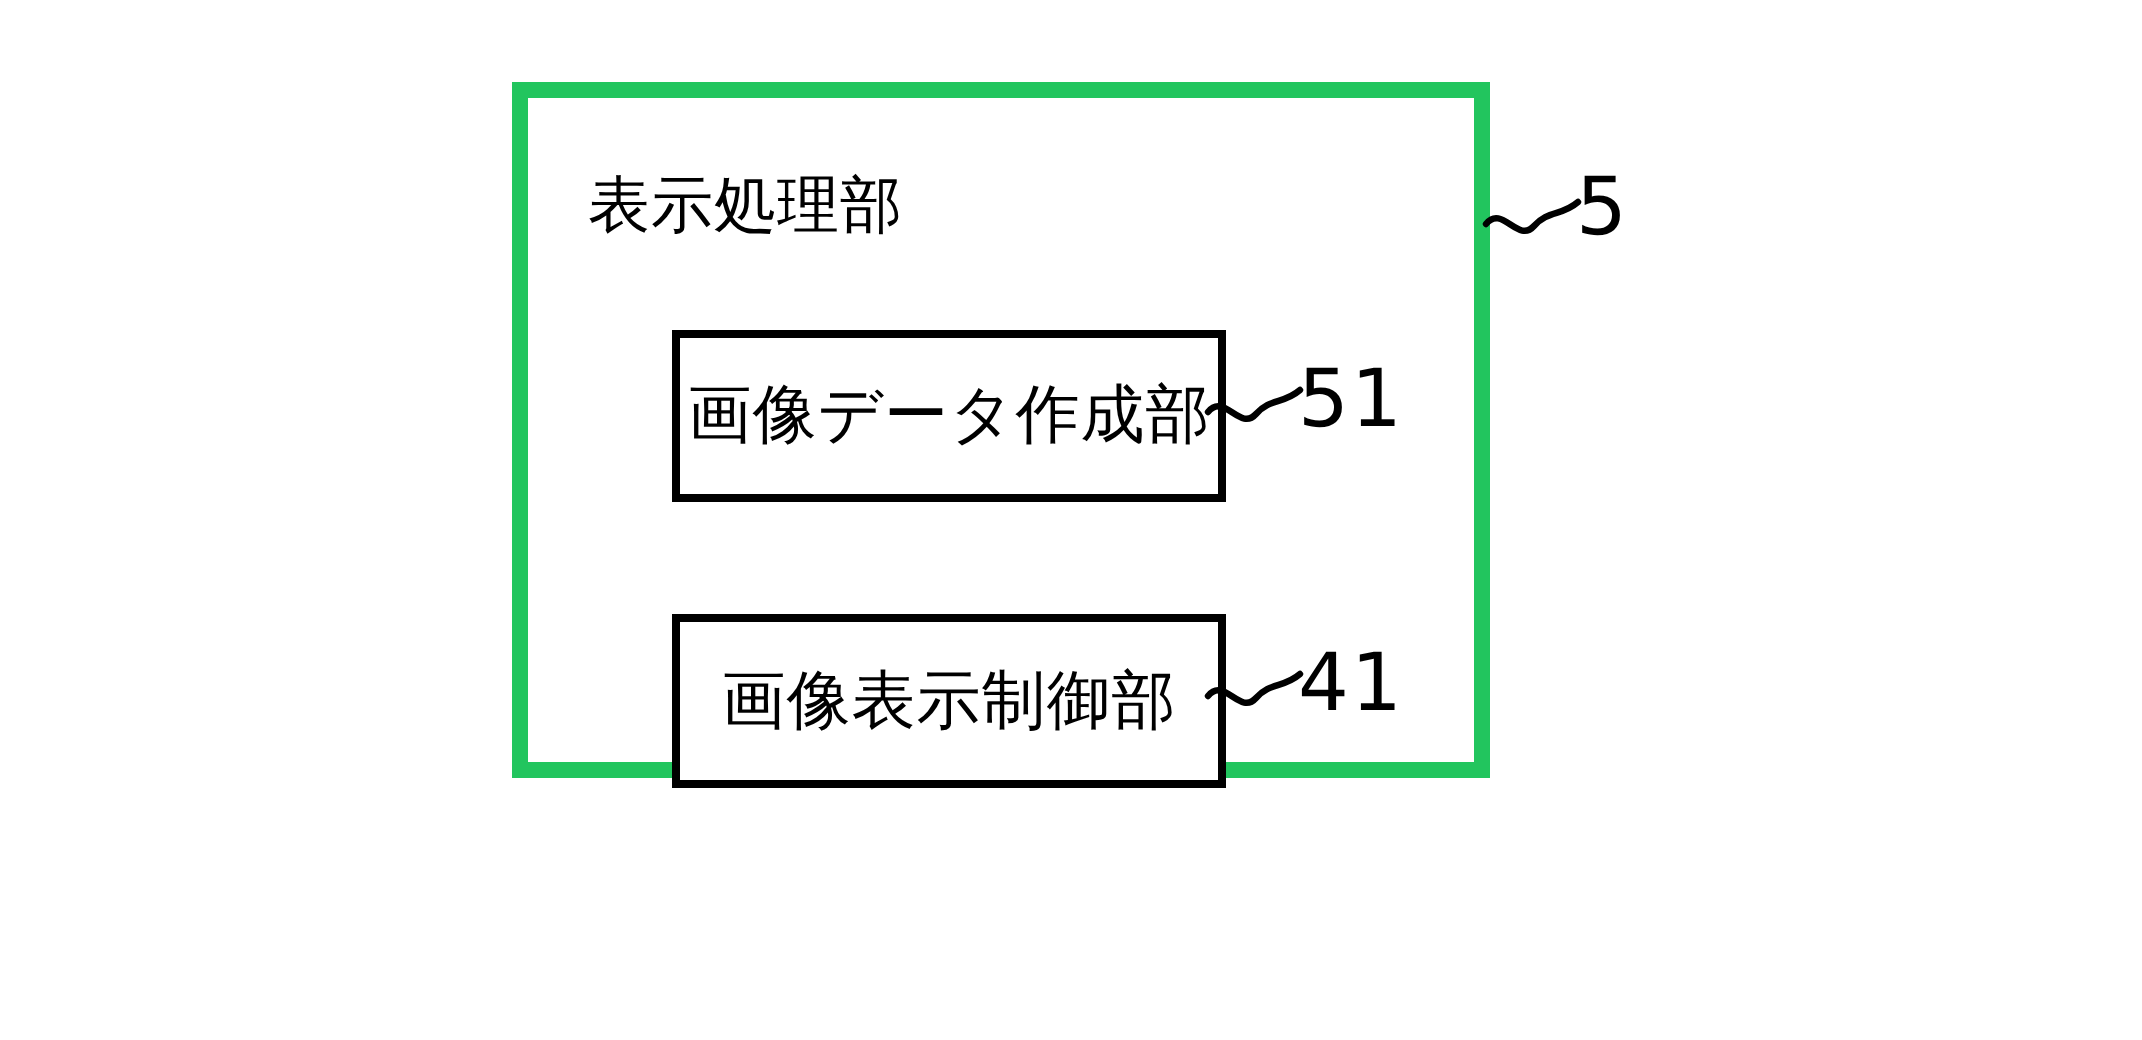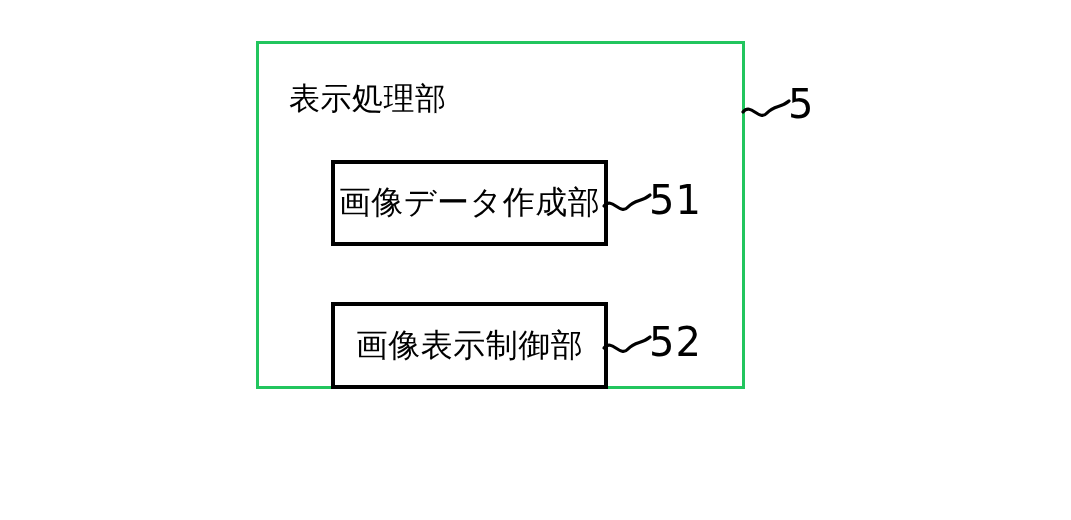--- a/index.html
+++ b/index.html
@@ -18,21 +18,21 @@
   }
 
   
   .outer-block {
     position: absolute;
     left: 256px;
     top: 41px;
     width: 489px;
     height: 348px;
     box-sizing: border-box;
-    border: 3px solid #22c55e;
+    border: 8px solid #22c55e;
     background: #ffffff;
   }
 
   .outer-title {
     position: absolute;
     left: 30px;
     top: 37px;
     font-size: 31px;
     line-height: 1.15;
     letter-spacing: 0.5px;
@@ -122,15 +122,15 @@
       <path d="M0,16 C8,6 16,26 24,17 C31,9 38,12 46,5" fill="none" stroke="#000000" stroke-width="3.2" stroke-linecap="round"></path>
     </svg>
   </div>
   <div class="ref-num n51">51</div>
 
   <div class="leader l52">
     <svg width="50" height="30" viewBox="0 0 50 30" aria-hidden="true">
       <path d="M0,16 C8,6 16,26 24,17 C31,9 38,12 46,5" fill="none" stroke="#000000" stroke-width="3.2" stroke-linecap="round"></path>
     </svg>
   </div>
-  <div class="ref-num n52">52</div>
+  <div class="ref-num n52">41</div>
 
 </div>
 
 </body></html>

